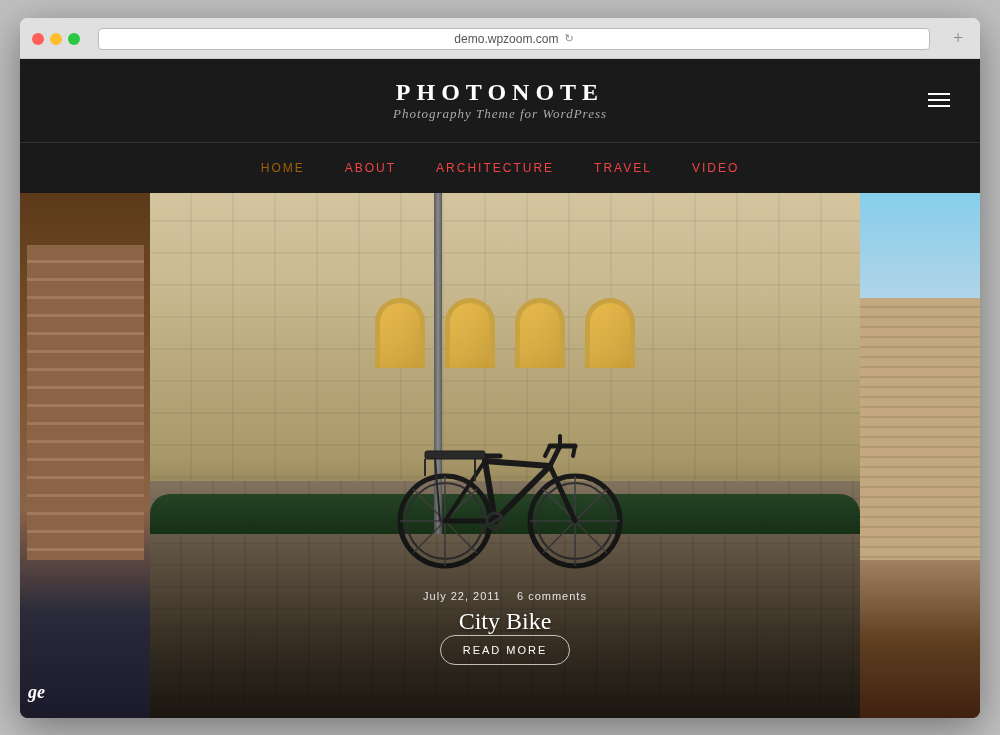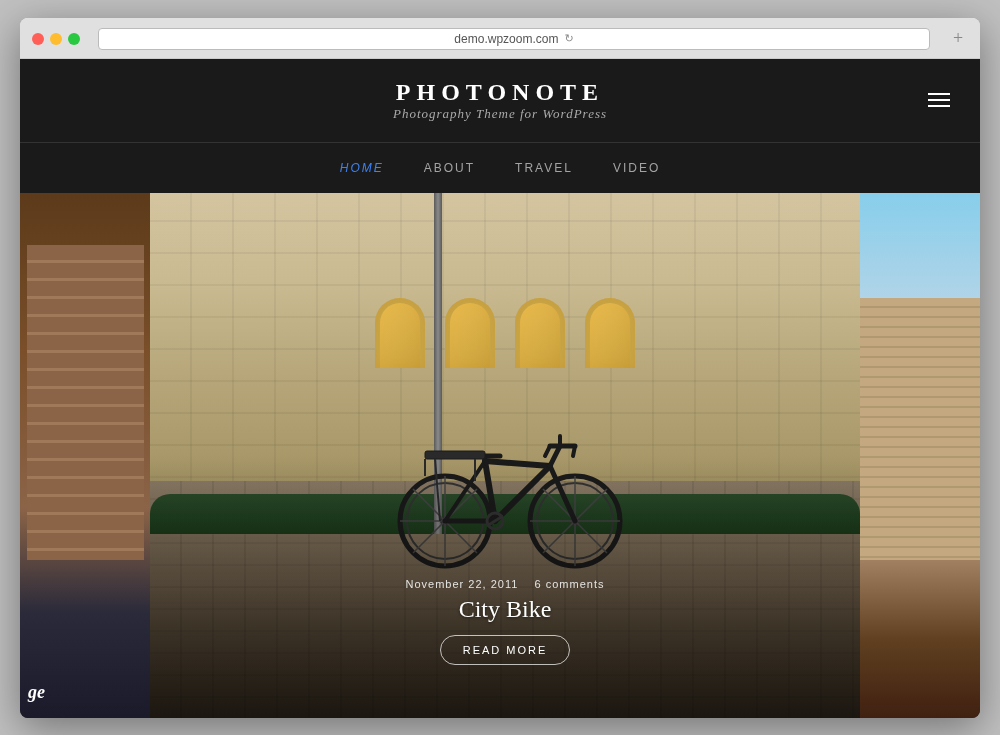--- a/index.html
+++ b/index.html
@@ -144,36 +144,35 @@
       background: #1a1a1a;
       border-top: 1px solid #333;
       padding: 12px 0;
       display: flex;
       justify-content: center;
       gap: 0;
       flex-shrink: 0;
     }
 
     .nav-item {
-      color: #a3a3a3;
+      color: #ef4444;
       font-family: Arial, sans-serif;
       font-size: 12px;
       letter-spacing: 2px;
       text-transform: uppercase;
       padding: 6px 20px;
       cursor: pointer;
       text-decoration: none;
       display: flex;
       align-items: center;
       gap: 4px;
     }
 
     .nav-item.active {
-      color: #3b82f6;
-      font-style: italic;
+      color: #a16207;
     }
 
     
     .site-main {
       flex: 1;
       position: relative;
       overflow: hidden;
       display: flex;
     }
 
@@ -373,21 +372,21 @@
       font-family: Arial, sans-serif;
       letter-spacing: 1px;
       margin-bottom: 6px;
     }
 
     .slide-title {
       color: white;
       font-size: 24px;
       font-family: Georgia, serif;
       font-weight: normal;
-      margin-bottom: 12px;
+      margin-bottom: 0;
       text-shadow: 0 1px 3px rgba(0,0,0,0.5);
     }
 
     .read-more-btn {
       display: inline-block;
       padding: 8px 22px;
       border: 1px solid rgba(255,255,255,0.7);
       border-radius: 20px;
       color: white;
       font-size: 11px;
@@ -466,20 +465,21 @@
       <div class="hamburger-menu">
         <div class="hamburger-line"></div>
         <div class="hamburger-line"></div>
         <div class="hamburger-line"></div>
       </div>
     </div>
 
     <nav class="site-nav">
       <a class="nav-item active">HOME</a>
       <a class="nav-item">ABOUT</a>
+      <a class="nav-item">ARCHITECTURE</a>
       <a class="nav-item">TRAVEL</a>
       <a class="nav-item">VIDEO</a>
     </nav>
 
     <div class="site-main">
       <div class="hero-slider">
 
         <div class="panel-left">
           <div class="left-building"></div>
         </div>
@@ -554,21 +554,21 @@
                 <line x1="110" y1="68" x2="110" y2="90" stroke="#2a2a2a" stroke-width="2"></line>
                 <line x1="60" y1="68" x2="60" y2="85" stroke="#2a2a2a" stroke-width="2"></line>
               </svg>
             </div>
           </div>
 
           <div class="bottom-gradient"></div>
 
           <div class="slide-caption">
             <div class="slide-meta">
-              <span>November 22, 2011</span>
+              <span>July 22, 2011</span>
               &nbsp;&nbsp;
               <span>6 comments</span>
             </div>
             <div class="slide-title">City Bike</div>
             <button class="read-more-btn">READ MORE</button>
           </div>
         </div>
 
         <div class="panel-right">
           <div class="right-building"></div>

